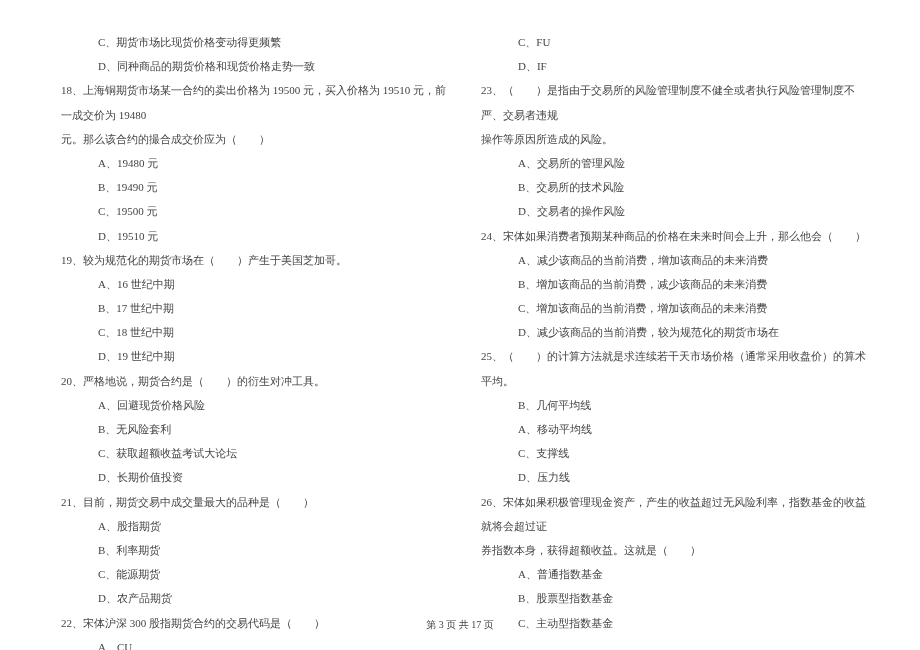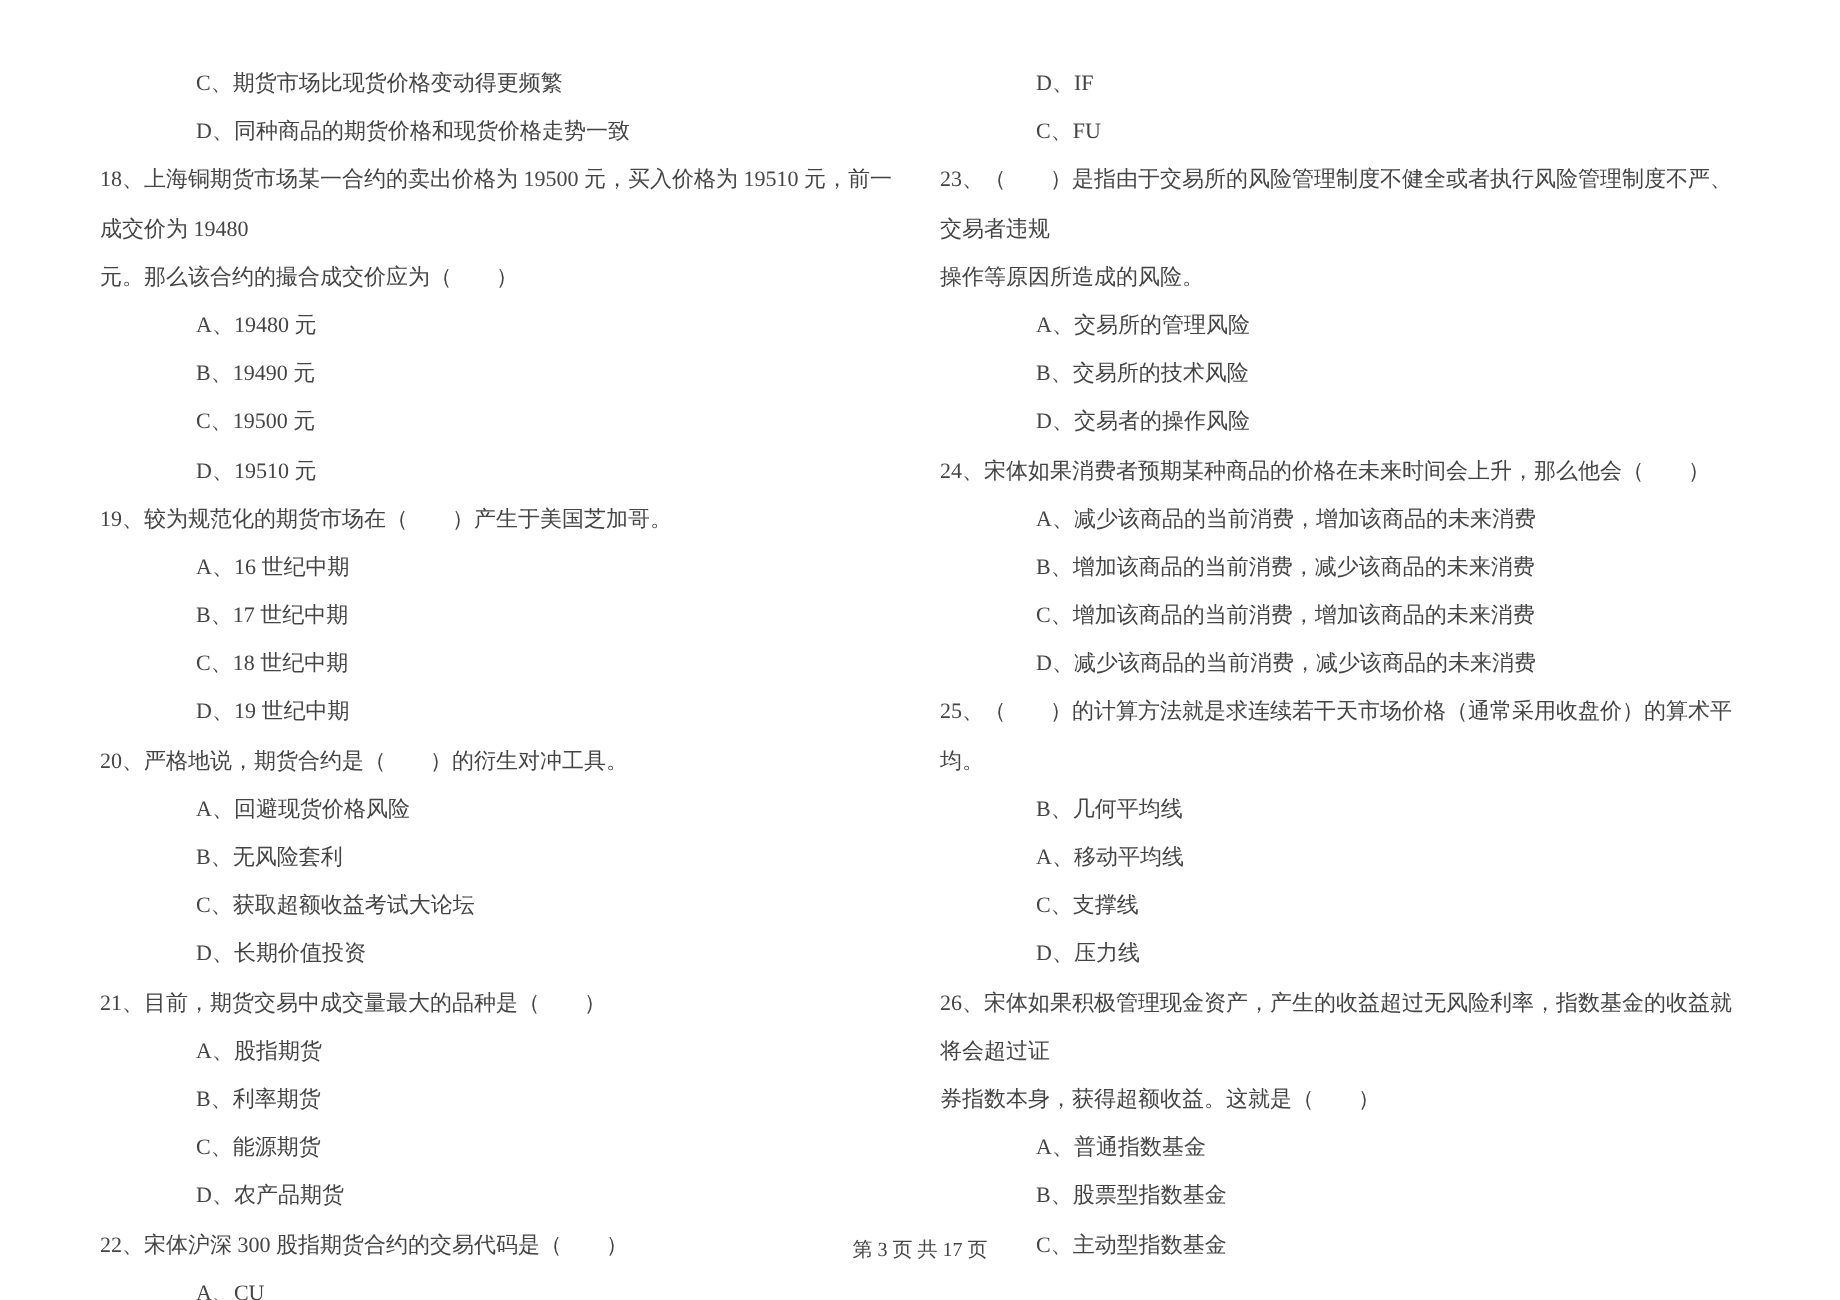--- a/index.html
+++ b/index.html
@@ -26,20 +26,21 @@
     }
     .line {
       line-height: 2.2;
       color: #444;
     }
     .indent-1 {
       padding-left: 48px;
     }
     .indent-0 {
       padding-left: 0;
+      margin-left: 11px;
     }
     .footer {
       position: absolute;
       bottom: 18px;
       width: 100%;
       text-align: center;
       font-size: 10px;
       color: #444;
     }
   </style>
@@ -68,32 +69,32 @@
       <div class="line indent-1">D、长期价值投资</div>
       <div class="line indent-0">21、目前，期货交易中成交量最大的品种是（　　）</div>
       <div class="line indent-1">A、股指期货</div>
       <div class="line indent-1">B、利率期货</div>
       <div class="line indent-1">C、能源期货</div>
       <div class="line indent-1">D、农产品期货</div>
       <div class="line indent-0">22、宋体沪深 300 股指期货合约的交易代码是（　　）</div>
       <div class="line indent-1">A、CU</div>
     </div>
   <div class="column" id="right-col">
+      <div class="line indent-1">C、FU</div>
       <div class="line indent-1">D、IF</div>
-      <div class="line indent-1">C、FU</div>
       <div class="line indent-0">23、（　　）是指由于交易所的风险管理制度不健全或者执行风险管理制度不严、交易者违规</div>
       <div class="line indent-0">操作等原因所造成的风险。</div>
       <div class="line indent-1">A、交易所的管理风险</div>
       <div class="line indent-1">B、交易所的技术风险</div>
       <div class="line indent-1">D、交易者的操作风险</div>
       <div class="line indent-0">24、宋体如果消费者预期某种商品的价格在未来时间会上升，那么他会（　　）</div>
       <div class="line indent-1">A、减少该商品的当前消费，增加该商品的未来消费</div>
       <div class="line indent-1">B、增加该商品的当前消费，减少该商品的未来消费</div>
       <div class="line indent-1">C、增加该商品的当前消费，增加该商品的未来消费</div>
-      <div class="line indent-1">D、减少该商品的当前消费，减少该商品的未来消费</div>
+      <div class="line indent-1">D、减少该商品的当前消费，较为规范化的期货市场在</div>
       <div class="line indent-0">25、（　　）的计算方法就是求连续若干天市场价格（通常采用收盘价）的算术平均。</div>
       <div class="line indent-1">B、几何平均线</div>
       <div class="line indent-1">A、移动平均线</div>
       <div class="line indent-1">C、支撑线</div>
       <div class="line indent-1">D、压力线</div>
       <div class="line indent-0">26、宋体如果积极管理现金资产，产生的收益超过无风险利率，指数基金的收益就将会超过证</div>
       <div class="line indent-0">券指数本身，获得超额收益。这就是（　　）</div>
       <div class="line indent-1">A、普通指数基金</div>
       <div class="line indent-1">B、股票型指数基金</div>
       <div class="line indent-1">C、主动型指数基金</div>

